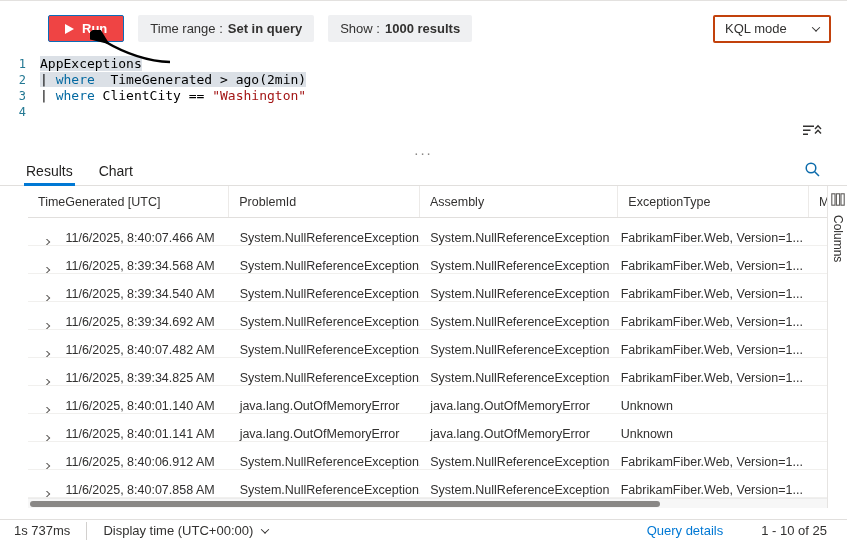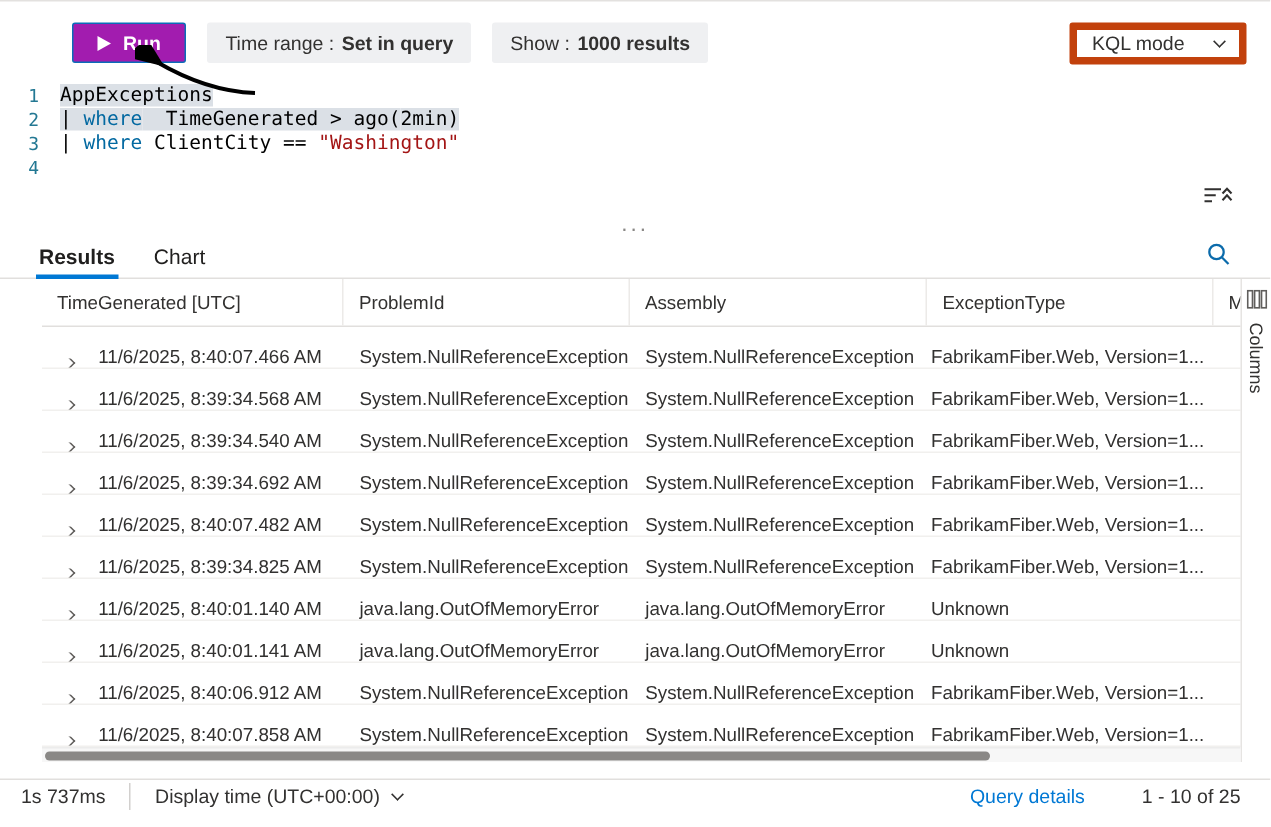--- a/index.html
+++ b/index.html
@@ -15,39 +15,39 @@
   .toolbar {
     height: 56px;
     display: flex;
     align-items: center;
     gap: 14px;
     padding: 0 16px 0 48px;
     border-top: 1px solid #e3e1df;
   }
   .run-btn {
     display: flex; align-items: center; gap: 8px;
-    background: #a21caf; color: #fff;
+    background: #ef4444; color: #fff;
     border: 1px solid #0b6cb8; border-radius: 2px;
     height: 27px; padding: 0 16px;
     font-family: "Liberation Sans", sans-serif;
     font-size: 13px; font-weight: 700; cursor: pointer;
   }
   .play-tri { width: 0; height: 0; border-left: 9px solid #fff; border-top: 5px solid transparent; border-bottom: 5px solid transparent; }
   .pill {
     display: flex; align-items: center; gap: 5px;
     background: #eff0f2; border-radius: 2px;
     height: 27px; padding: 0 12px; font-size: 13px; cursor: pointer;
     white-space: nowrap;
   }
   .pill .pill-value { font-weight: 700; }
   .kql-dd {
     margin-left: auto;
     display: flex; align-items: center; justify-content: space-between;
     width: 118px; height: 28px; padding: 0 10px;
-    border: 5px solid #c2410c; border-radius: 2px;
+    border: 2px solid #c2410c; border-radius: 2px;
     background: #fff; font-size: 13px; cursor: pointer;
   }
   .chev-down {
     display: inline-block; width: 6px; height: 6px;
     border-right: 1.4px solid #323130; border-bottom: 1.4px solid #323130;
     transform: rotate(45deg) translate(-1px,-1px);
   }
 
   
   .arrow-svg { position: absolute; left: 90px; top: 30px; width: 84px; height: 36px; pointer-events: none; z-index: 5; }
@@ -62,21 +62,21 @@
   .t-str { color: #a31515; }
   .t-bg { background: #dbe0e6; }
   .collapse-icon { position: absolute; right: 25px; bottom: 6px; cursor: pointer; }
 
   
   .splitter { height: 12px; display: flex; align-items: center; justify-content: center; color: #8a8886; font-size: 15px; letter-spacing: 2px; line-height: 6px; cursor: row-resize; }
 
   
   .tabbar { height: 30px; display: flex; align-items: center; padding: 0 24px; border-bottom: 1px solid #e1dfdd; }
   .tab { background: none; border: none; font-family: "Liberation Sans", sans-serif; font-size: 14px; color: #201f1e; height: 30px; padding: 0 2px; margin-right: 22px; position: relative; cursor: pointer; }
-  .tab.active { font-weight: 700; text-align: right; }
+  .tab.active { font-weight: 400; text-align: right; }
   .tab.active::after { content: ""; position: absolute; left: 0; right: 0; bottom: 0; height: 3px; background: #0078d4; }
   .search-btn { margin-left: auto; background: none; border: none; cursor: pointer; padding: 2px; }
 
   
   .results { display: flex; height: 322px; }
   .grid { width: 827px; display: flex; flex-direction: column; padding-left: 28px; }
   .grid-header { display: flex; height: 32px; border-bottom: 1px solid #e1dfdd; }
   .gh-cell { display: flex; align-items: center; height: 100%; padding: 0 8px 0 10px; font-size: 12.5px; color: #323130; border-right: 1px solid #eceae8; white-space: nowrap; overflow: hidden; cursor: pointer; }
   .col-0 { width: 208px; } .col-1 { width: 197px; } .col-2 { width: 197px; } .col-3 { width: 205px; }
   .col-4 { flex: 1; border-right: none; }

